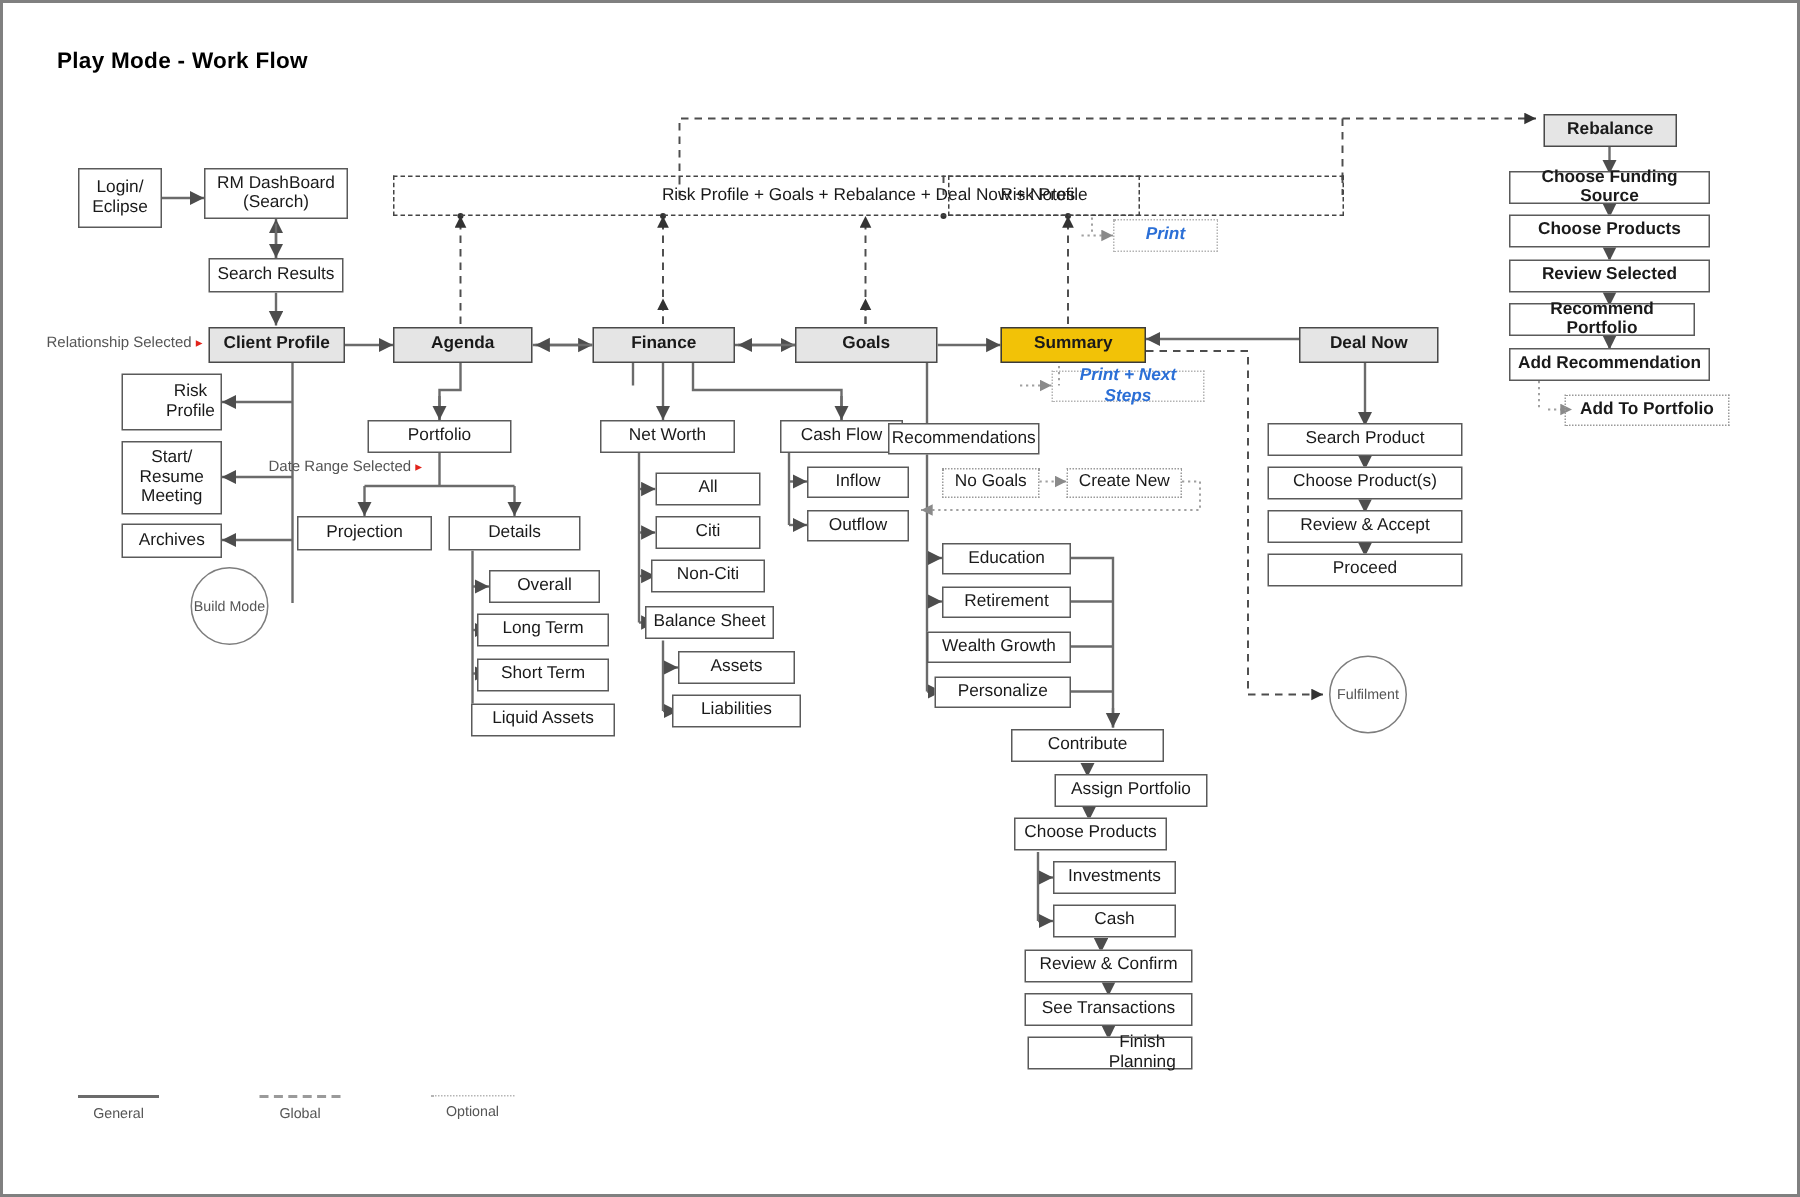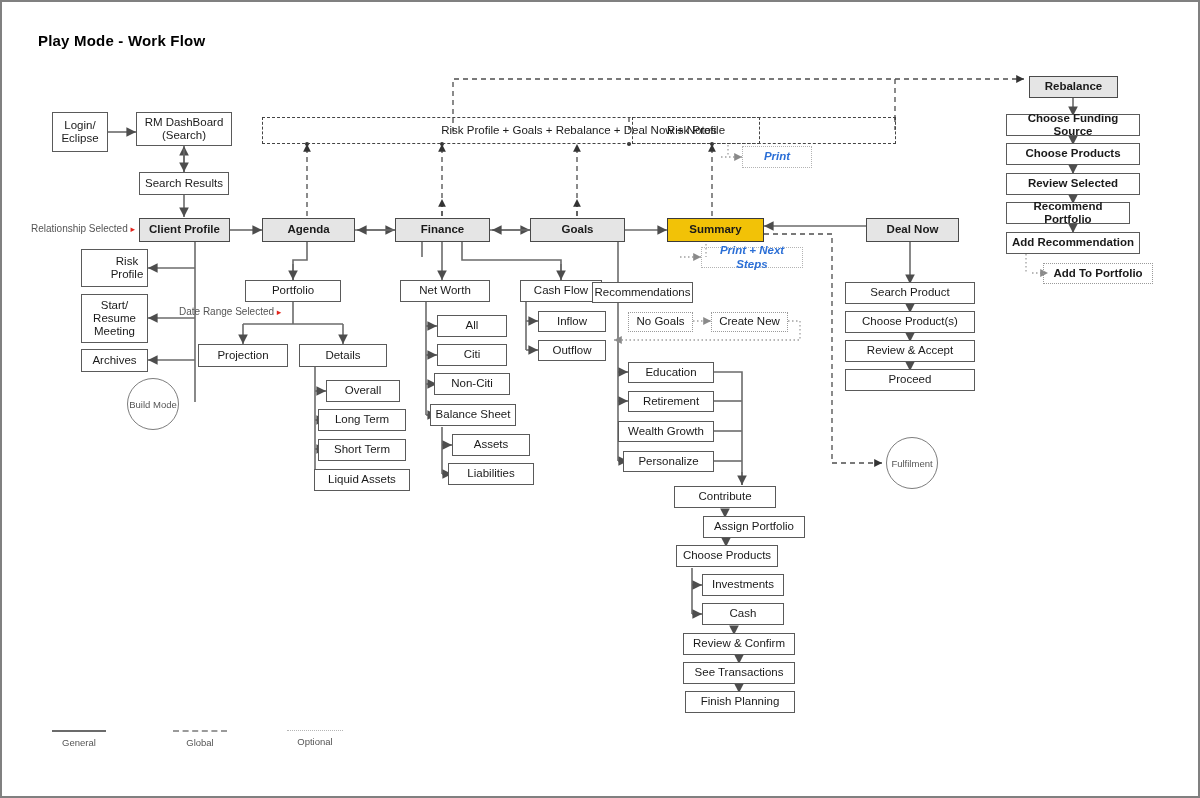--- a/index.html
+++ b/index.html
@@ -255,21 +255,21 @@
   <div class="node" style="left:616px;top:419px;width:96px;height:21px;">Wealth Growth</div>
   <div class="node" style="left:621px;top:449px;width:91px;height:21px;">Personalize</div>
 
   <div class="node" style="left:672px;top:484px;width:102px;height:22px;">Contribute</div>
   <div class="node" style="left:673px;top:514px;width:102px;height:22px;margin-left:28px;">Assign Portfolio</div>
   <div class="node" style="left:674px;top:543px;width:102px;height:22px;">Choose Products</div>
   <div class="node" style="left:700px;top:572px;width:82px;height:22px;">Investments</div>
   <div class="node" style="left:700px;top:601px;width:82px;height:22px;">Cash</div>
   <div class="node" style="left:681px;top:631px;width:112px;height:22px;">Review &amp; Confirm</div>
   <div class="node" style="left:681px;top:660px;width:112px;height:22px;">See Transactions</div>
-  <div class="node" style="left:683px;top:689px;width:110px;height:22px;">Finish Planning</div>
+  <div class="node" style="left:683px;top:689px;width:110px;height:22px;padding-left:46px;">Finish Planning</div>
 
   <div class="node" style="left:843px;top:280px;width:130px;height:22px;">Search Product</div>
   <div class="node" style="left:843px;top:309px;width:130px;height:22px;">Choose Product(s)</div>
   <div class="node" style="left:843px;top:338px;width:130px;height:22px;">Review &amp; Accept</div>
   <div class="node" style="left:843px;top:367px;width:130px;height:22px;">Proceed</div>
 
   <div class="node cyan" style="left:1027px;top:74px;width:89px;height:22px;">Rebalance</div>
   <div class="node bold" style="left:1004px;top:112px;width:134px;height:22px;">Choose Funding Source</div>
   <div class="node bold" style="left:1004px;top:141px;width:134px;height:22px;">Choose Products</div>
   <div class="node bold" style="left:1004px;top:171px;width:134px;height:22px;">Review Selected</div>

